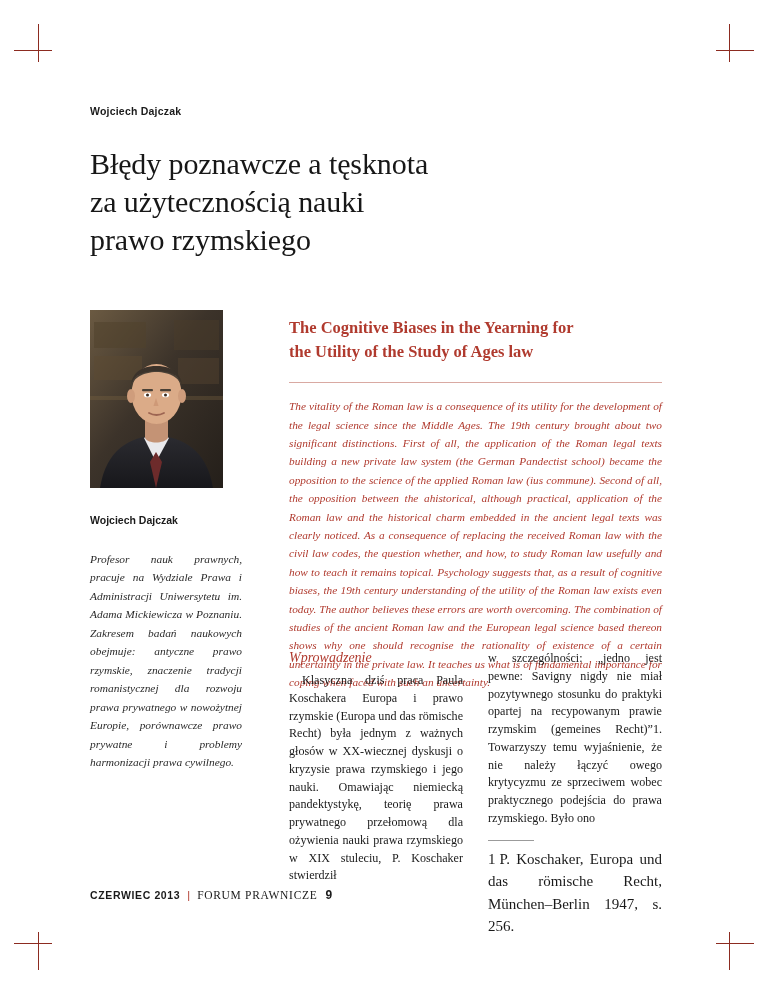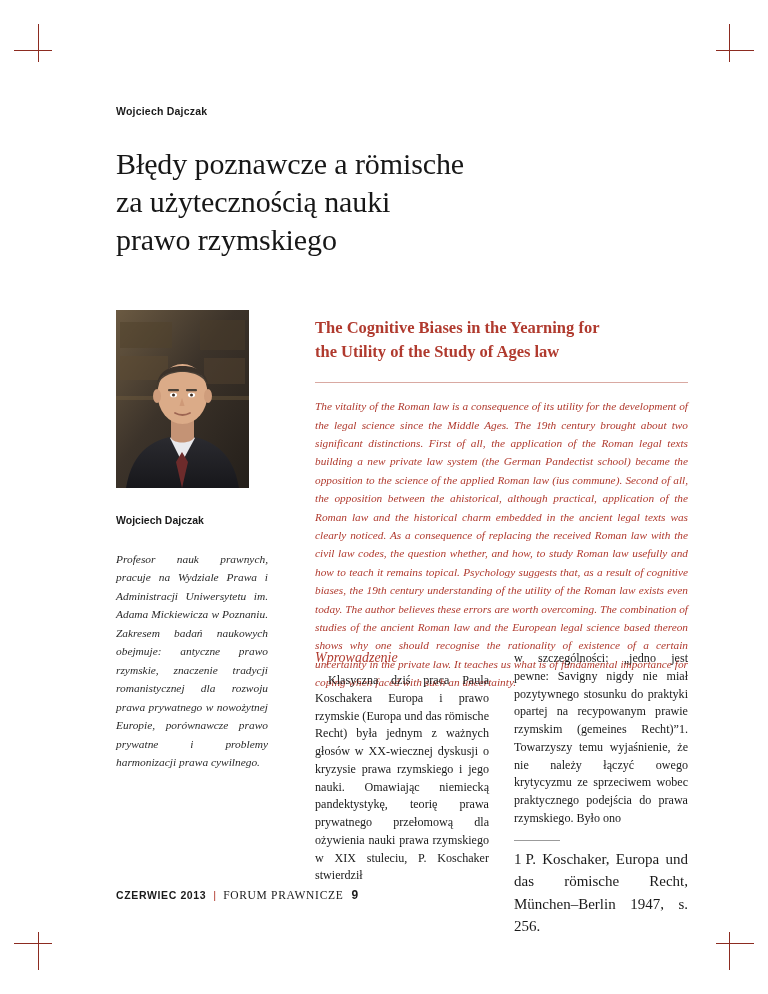--- a/index.html
+++ b/index.html
@@ -29,21 +29,21 @@
   .crop-tr-h { left: 716px; top: 50px; }
   .crop-tr-v { left: 729px; top: 24px; }
   .crop-bl-h { left: 14px;  top: 943px; }
   .crop-bl-v { left: 38px;  top: 932px; }
   .crop-br-h { left: 716px; top: 943px; }
   .crop-br-v { left: 729px; top: 932px; }
 
   
   .page {
     position: absolute;
-    left: 116px;
+    left: 90px;
     top: 105px;
     width: 572px;
     height: 790px;
   }
 
   .author-kicker {
     font-family: "Liberation Sans", sans-serif;
     font-weight: bold;
     font-size: 10.5px;
     letter-spacing: .02em;
@@ -219,21 +219,21 @@
 <div class="crop h crop-bl-h"></div>
 <div class="crop v crop-bl-v"></div>
 <div class="crop h crop-br-h"></div>
 <div class="crop v crop-br-v"></div>
 
 <div class="page">
 
   <div class="author-kicker">Wojciech Dajczak</div>
 
   <h1 class="title">
-    <span>Błędy poznawcze a römische</span>
+    <span>Błędy poznawcze a tęsknota</span>
     <span>za użytecznością nauki</span>
     <span>prawo rzymskiego</span>
   </h1>
 
   <div class="cols">
 
     <div class="col-left">
       <div class="portrait">
         <svg width="133" height="178" viewBox="0 0 133 178">
           <defs>

